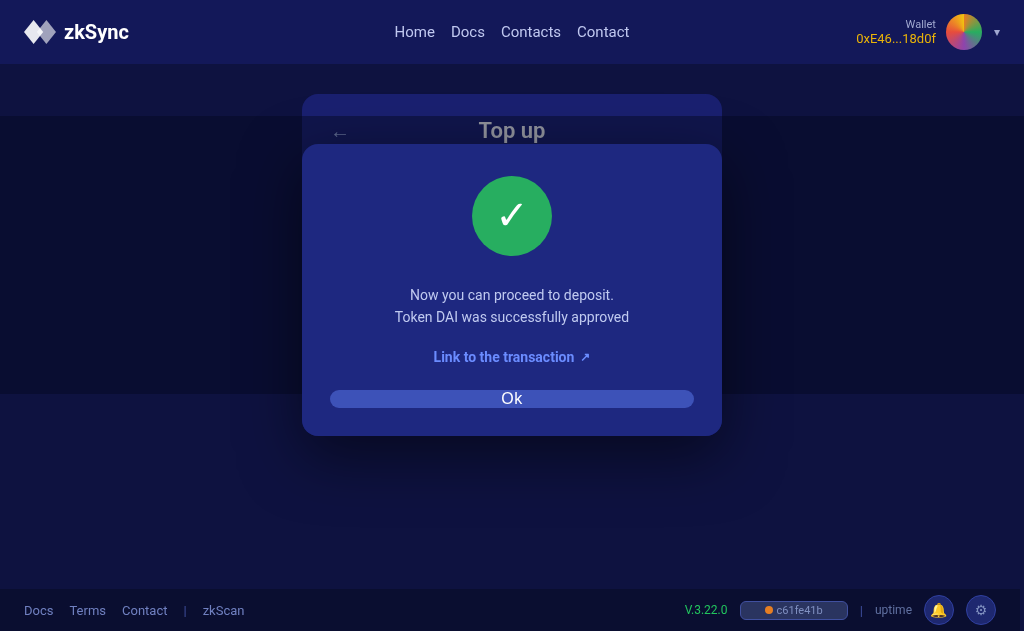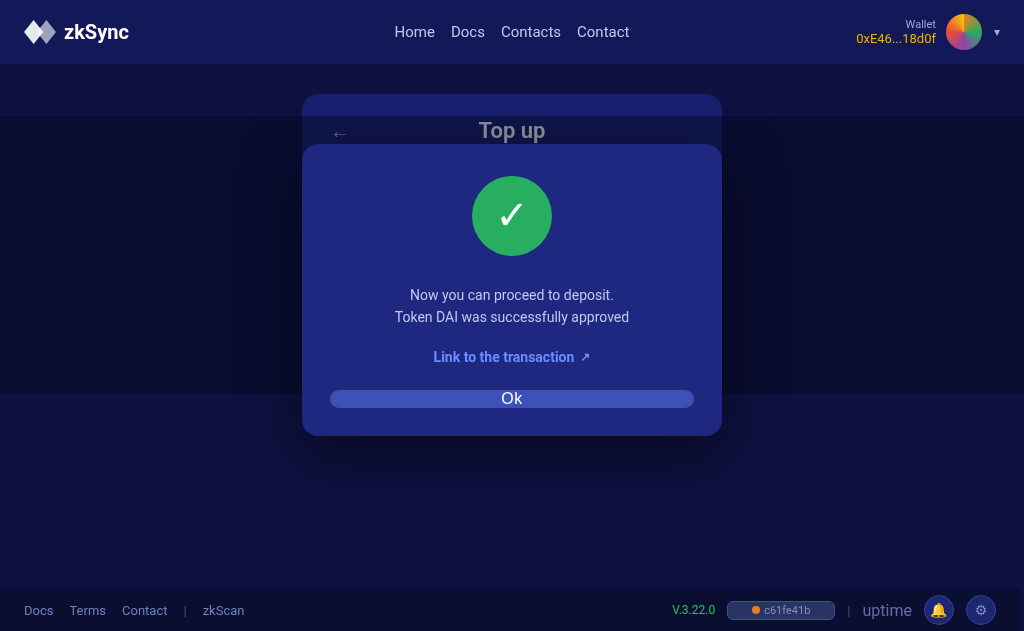--- a/index.html
+++ b/index.html
@@ -313,21 +313,21 @@
 
     .commit-dot {
       width: 8px;
       height: 8px;
       border-radius: 50%;
       background-color: #e67e22;
     }
 
     .uptime-text {
       color: #6070a0;
-      font-size: 16px;
+      font-size: 12px;
     }
 
     .footer-icon-btn {
       width: 30px;
       height: 30px;
       border-radius: 50%;
       background-color: #1e2870;
       border: 1px solid #3040a0;
       display: flex;
       align-items: center;

